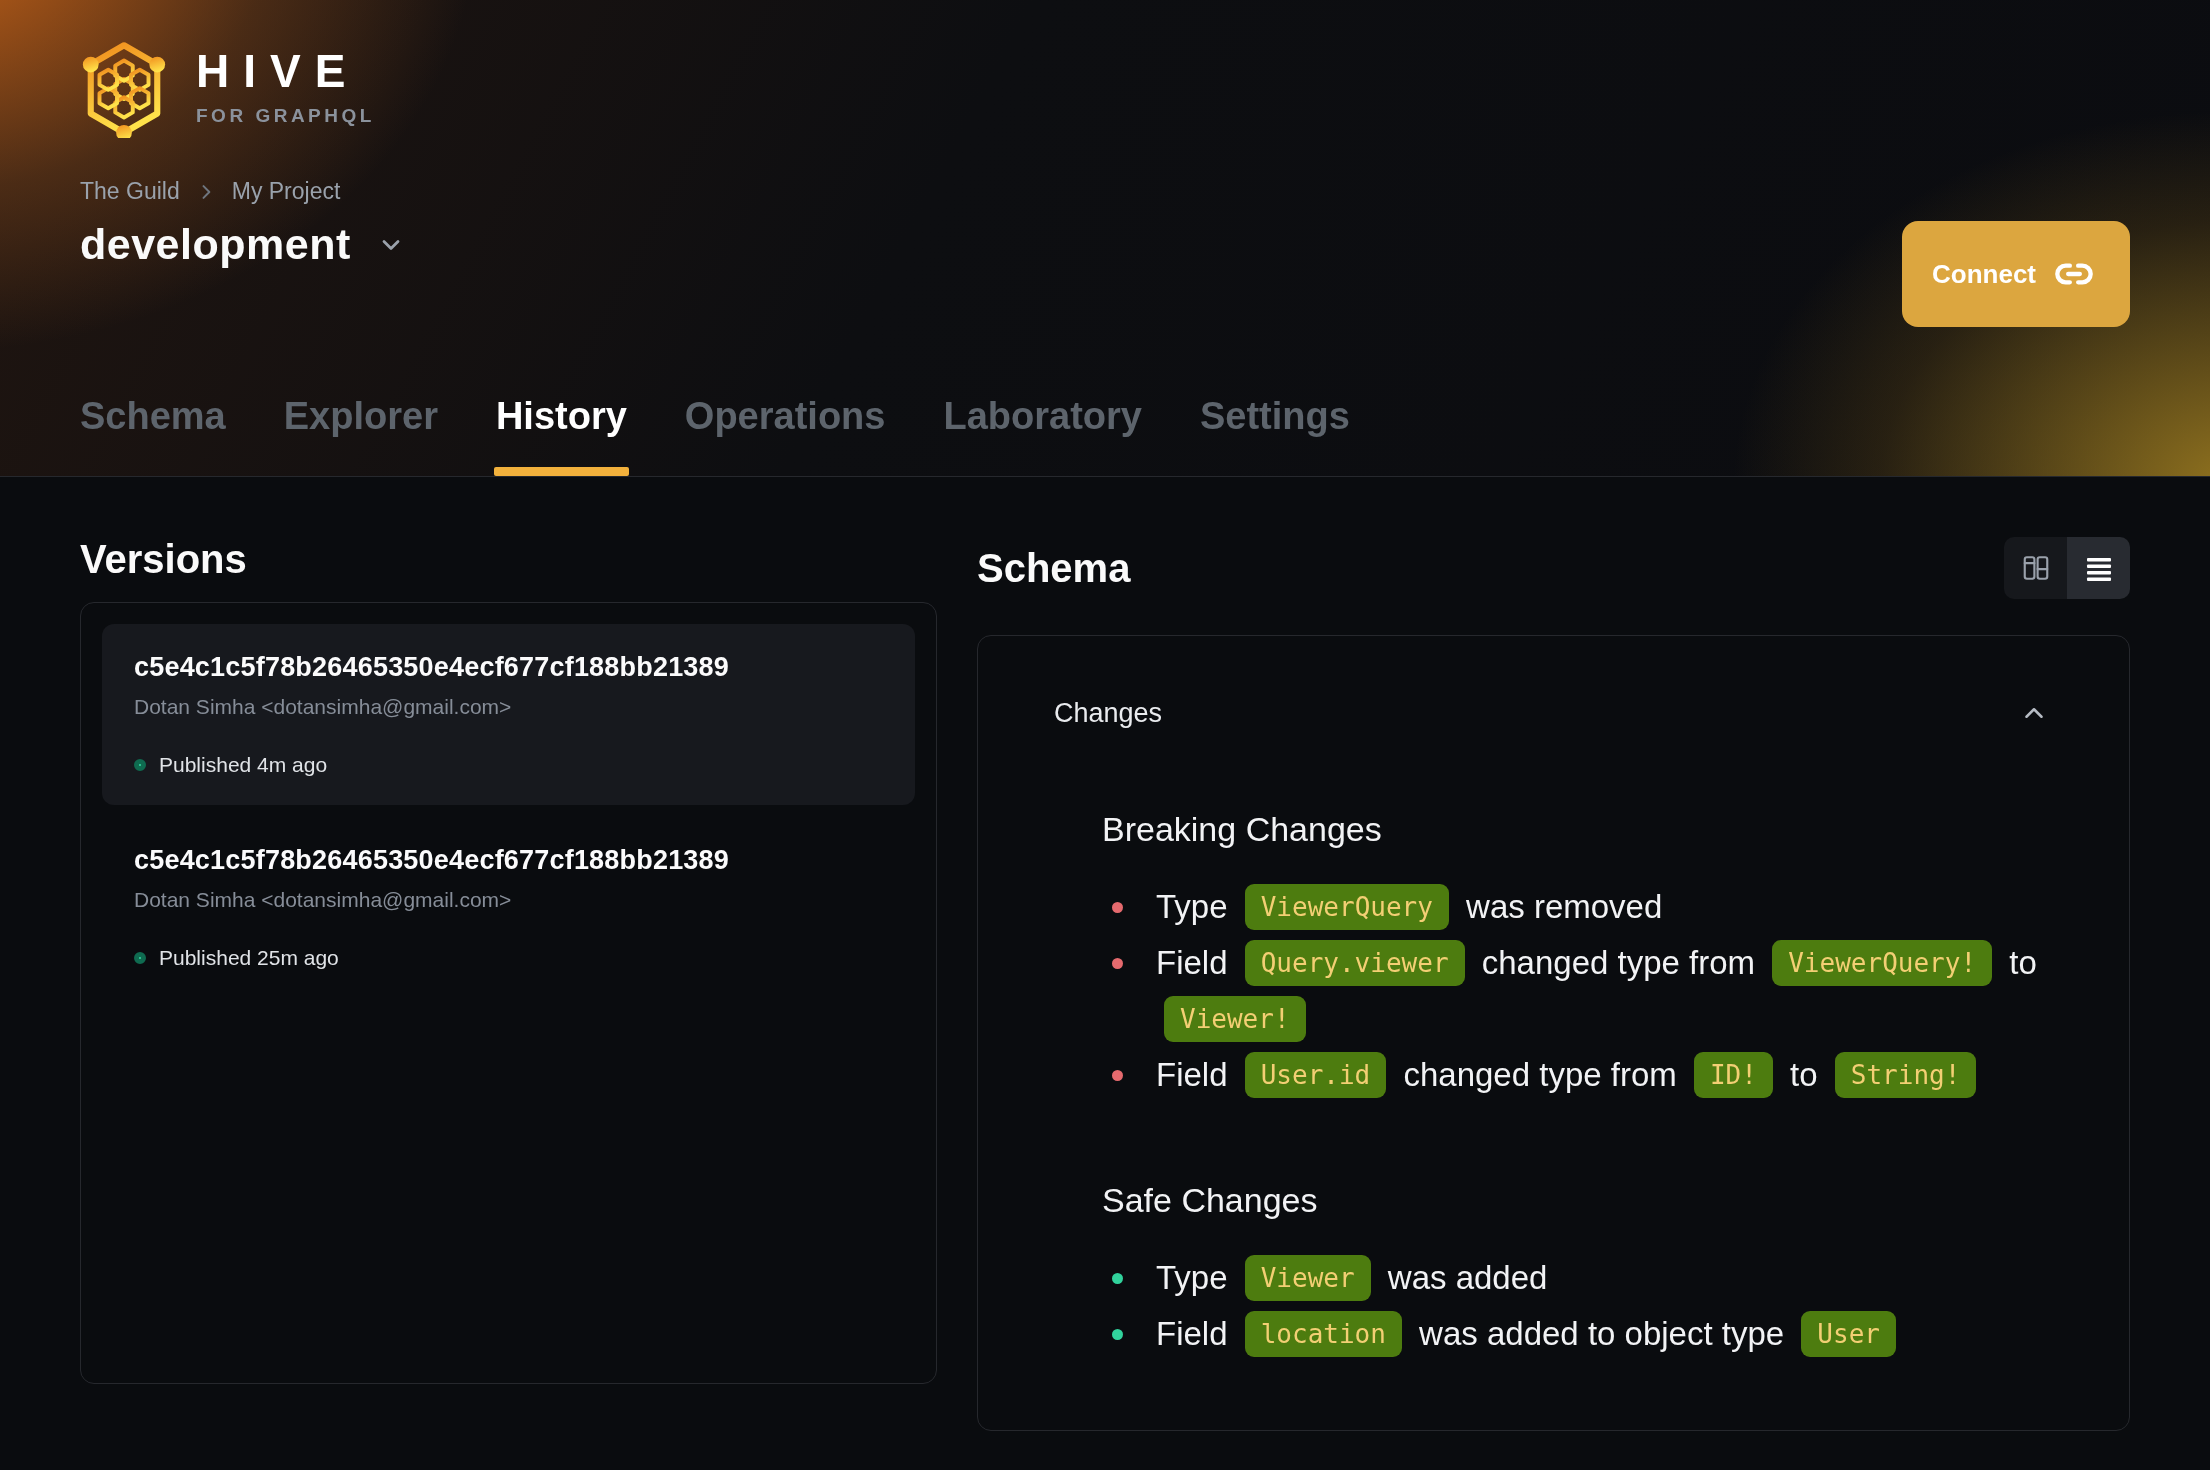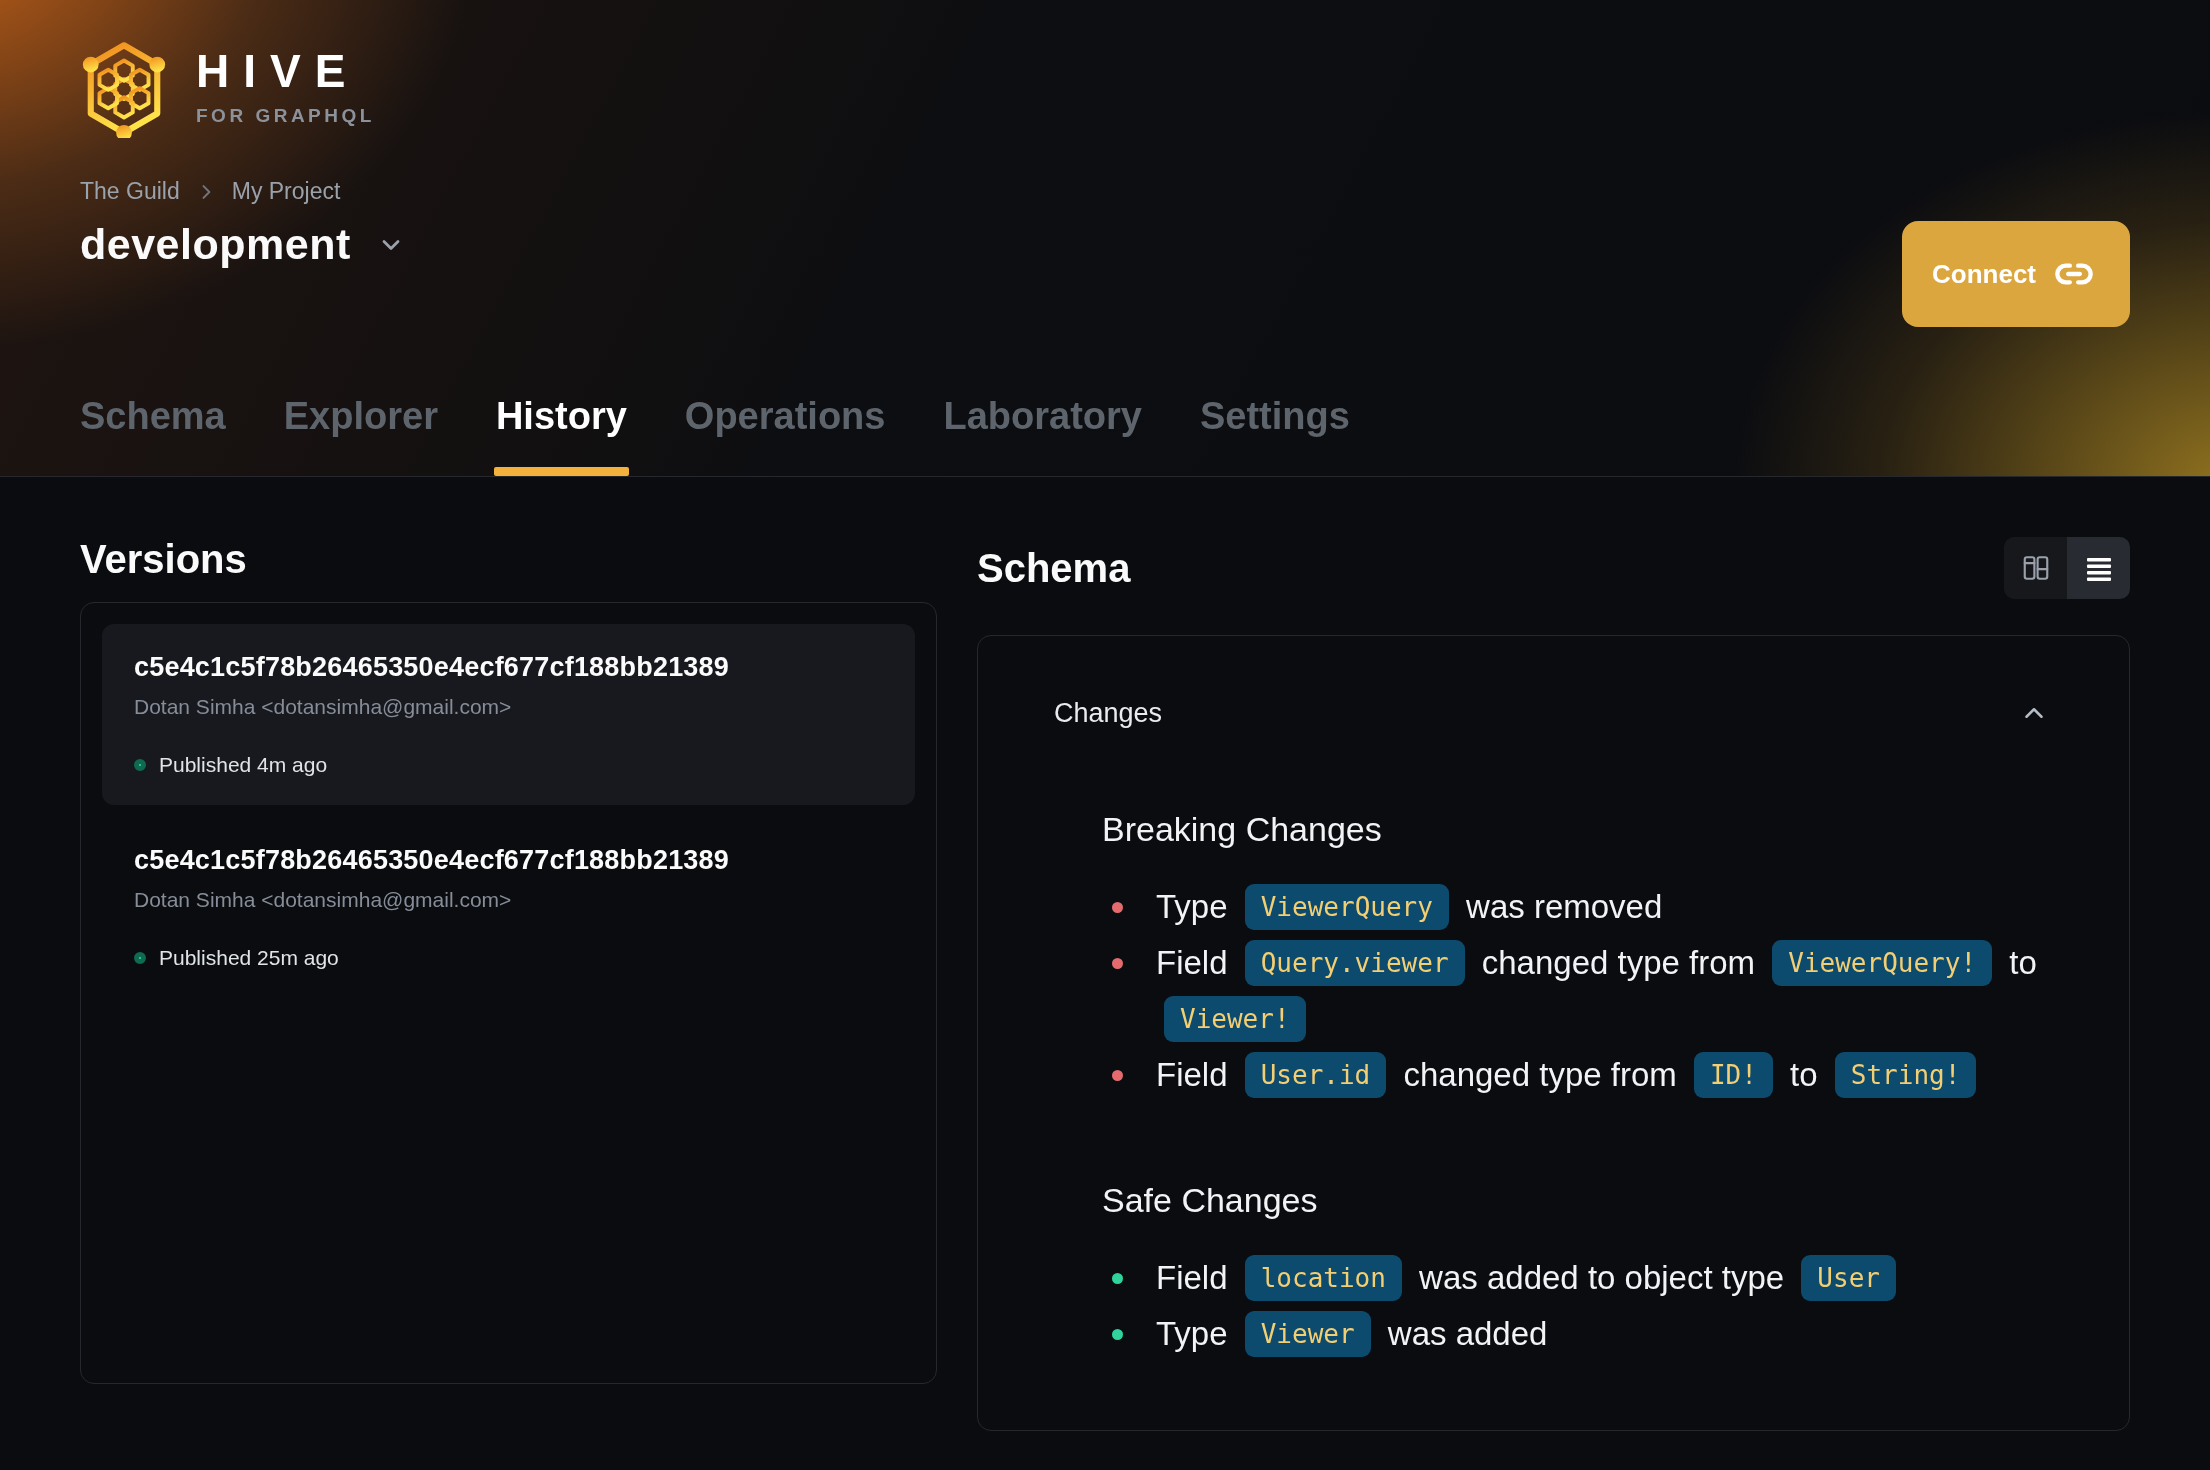--- a/index.html
+++ b/index.html
@@ -97,21 +97,21 @@
     position:relative; padding-left:54px;
     font-size:33px; line-height:56px; color:#f2f3f5; font-weight:400;
   }
   .change-item::before {
     content:""; position:absolute; left:10px; top:23px;
     width:11px; height:11px; border-radius:50%;
   }
   .section-breaking .change-item::before { background:#e56a6e; }
   .section-safe .change-item::before { background:#31d39c; }
   .chip {
-    display:inline-block; background:#0c4a6e; color:#f3cf74;
+    display:inline-block; background:#4d7c0f; color:#f3cf74;
     font-family:"DejaVu Sans Mono", monospace; font-size:26px; line-height:1;
     padding:10px 16px; border-radius:9px; margin:0 8px; white-space:nowrap;
     vertical-align:2px;
   }
 
   svg { display:block; }
 </style>
 </head>
 <body>
 
@@ -257,20 +257,20 @@
         <ul class="change-list">
           <li class="change-item"><span>Type </span><span class="chip">ViewerQuery</span><span> was removed</span></li>
           <li class="change-item"><span>Field </span><span class="chip">Query.viewer</span><span> changed type from </span><span class="chip">ViewerQuery!</span><span> to </span><span class="chip">Viewer!</span></li>
           <li class="change-item"><span>Field </span><span class="chip">User.id</span><span> changed type from </span><span class="chip">ID!</span><span> to </span><span class="chip">String!</span></li>
         </ul>
       </div>
 
       <div class="change-section section-safe">
         <div class="section-title">Safe Changes</div>
         <ul class="change-list">
+          <li class="change-item"><span>Type </span><span class="chip">Viewer</span><span> was added</span></li>
           <li class="change-item"><span>Field </span><span class="chip">location</span><span> was added to object type </span><span class="chip">User</span></li>
-          <li class="change-item"><span>Type </span><span class="chip">Viewer</span><span> was added</span></li>
         </ul>
       </div>
     </div>
   </section>
 
 </main>
 
 </body></html>

